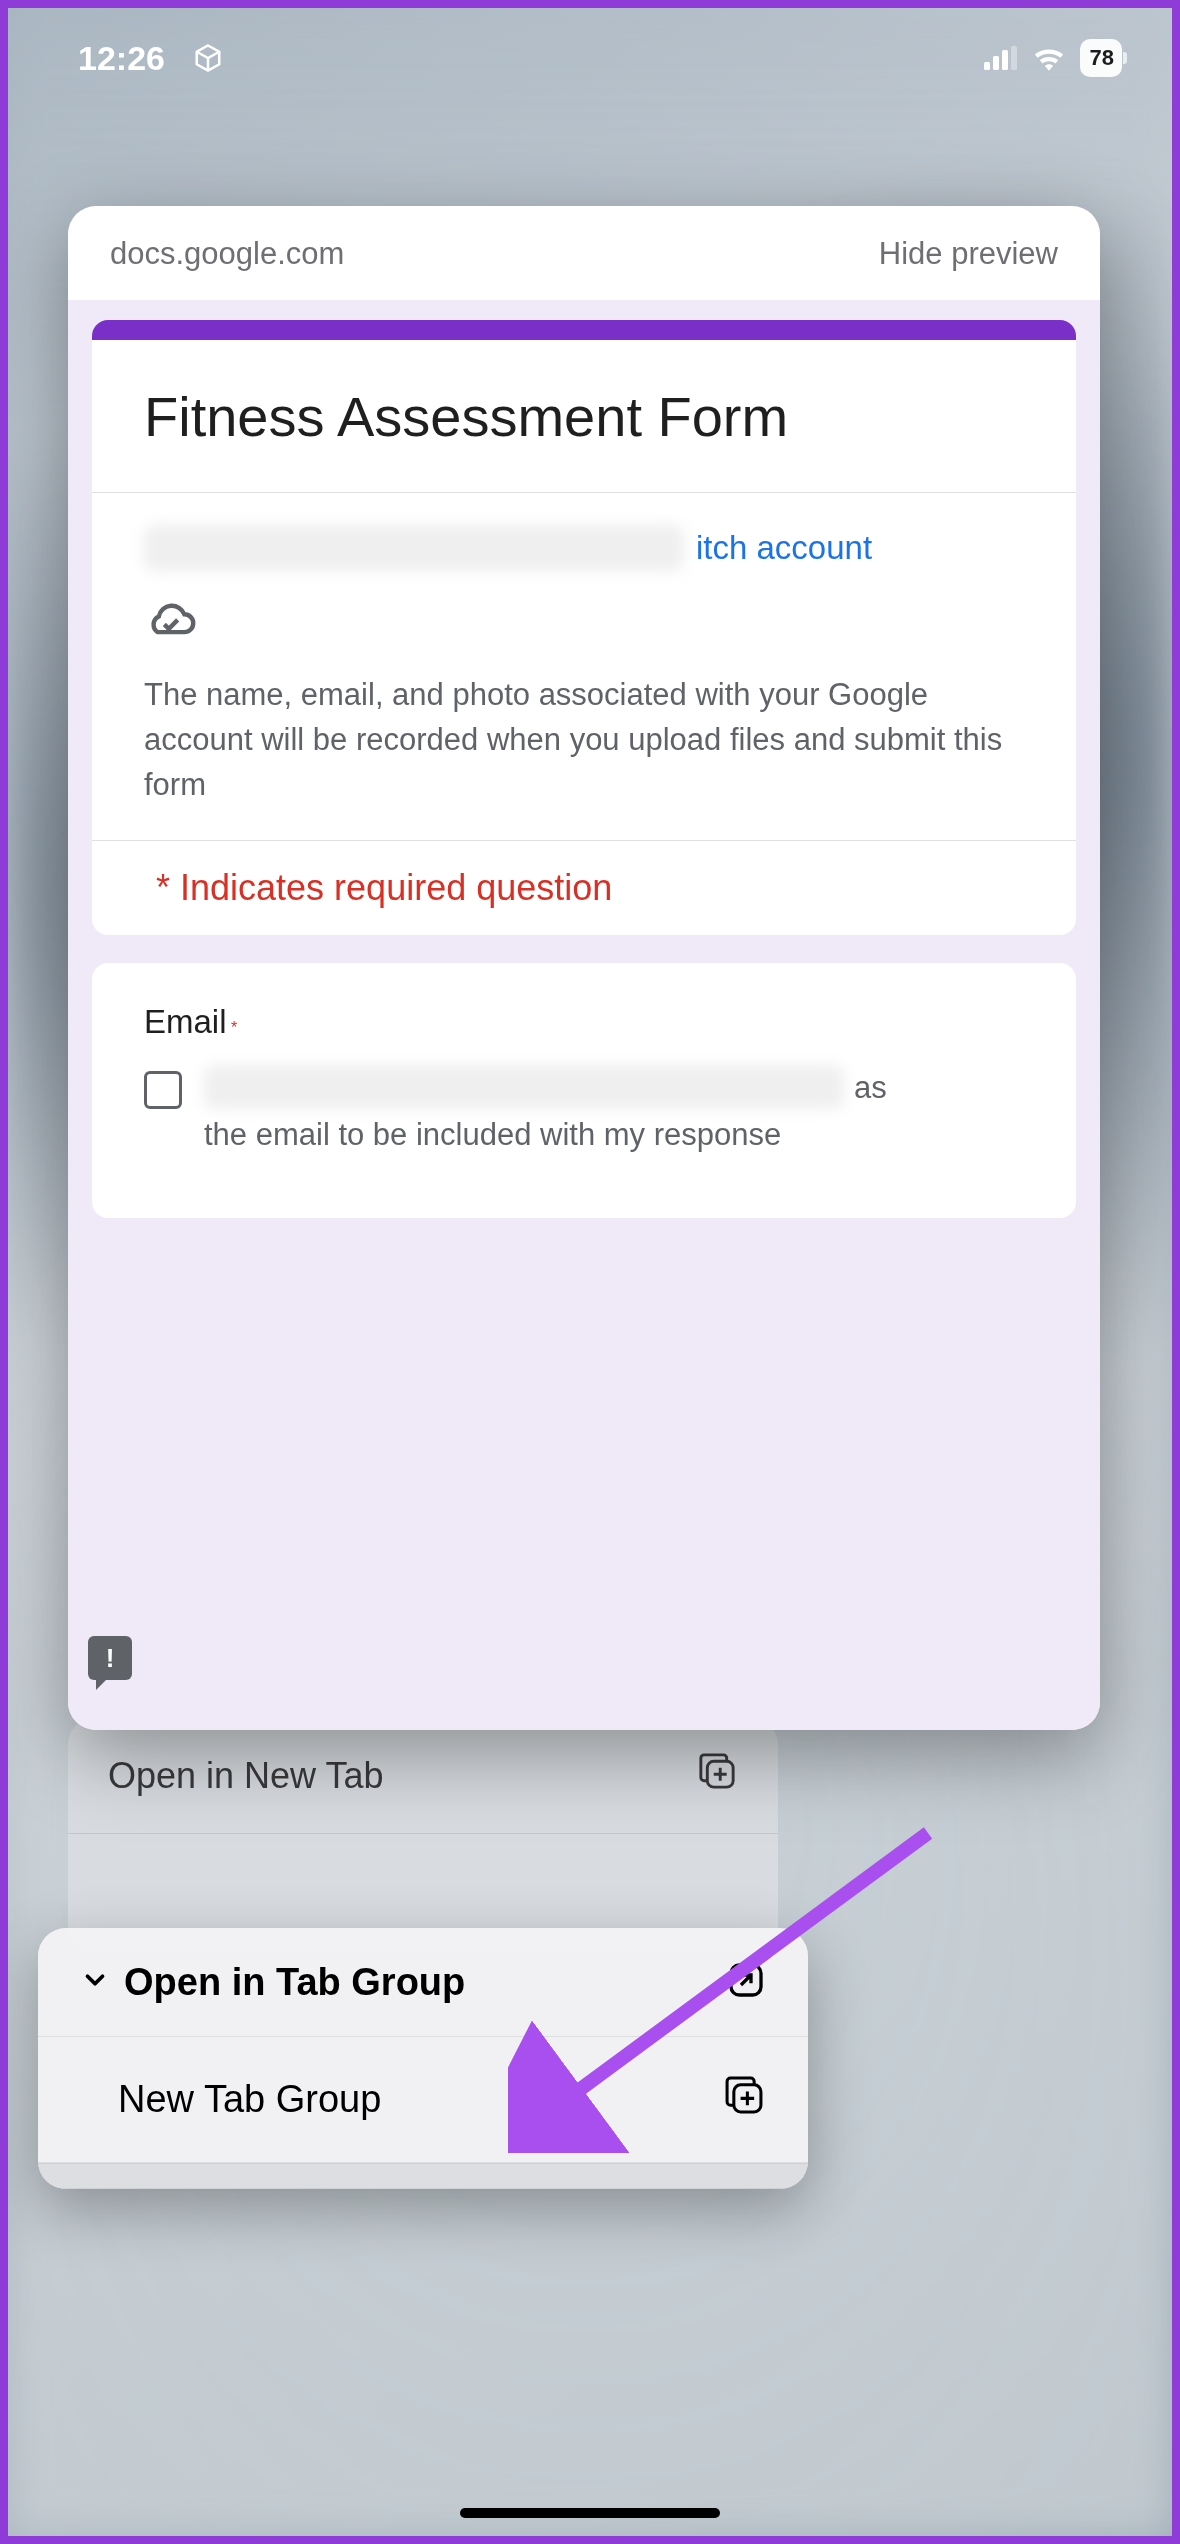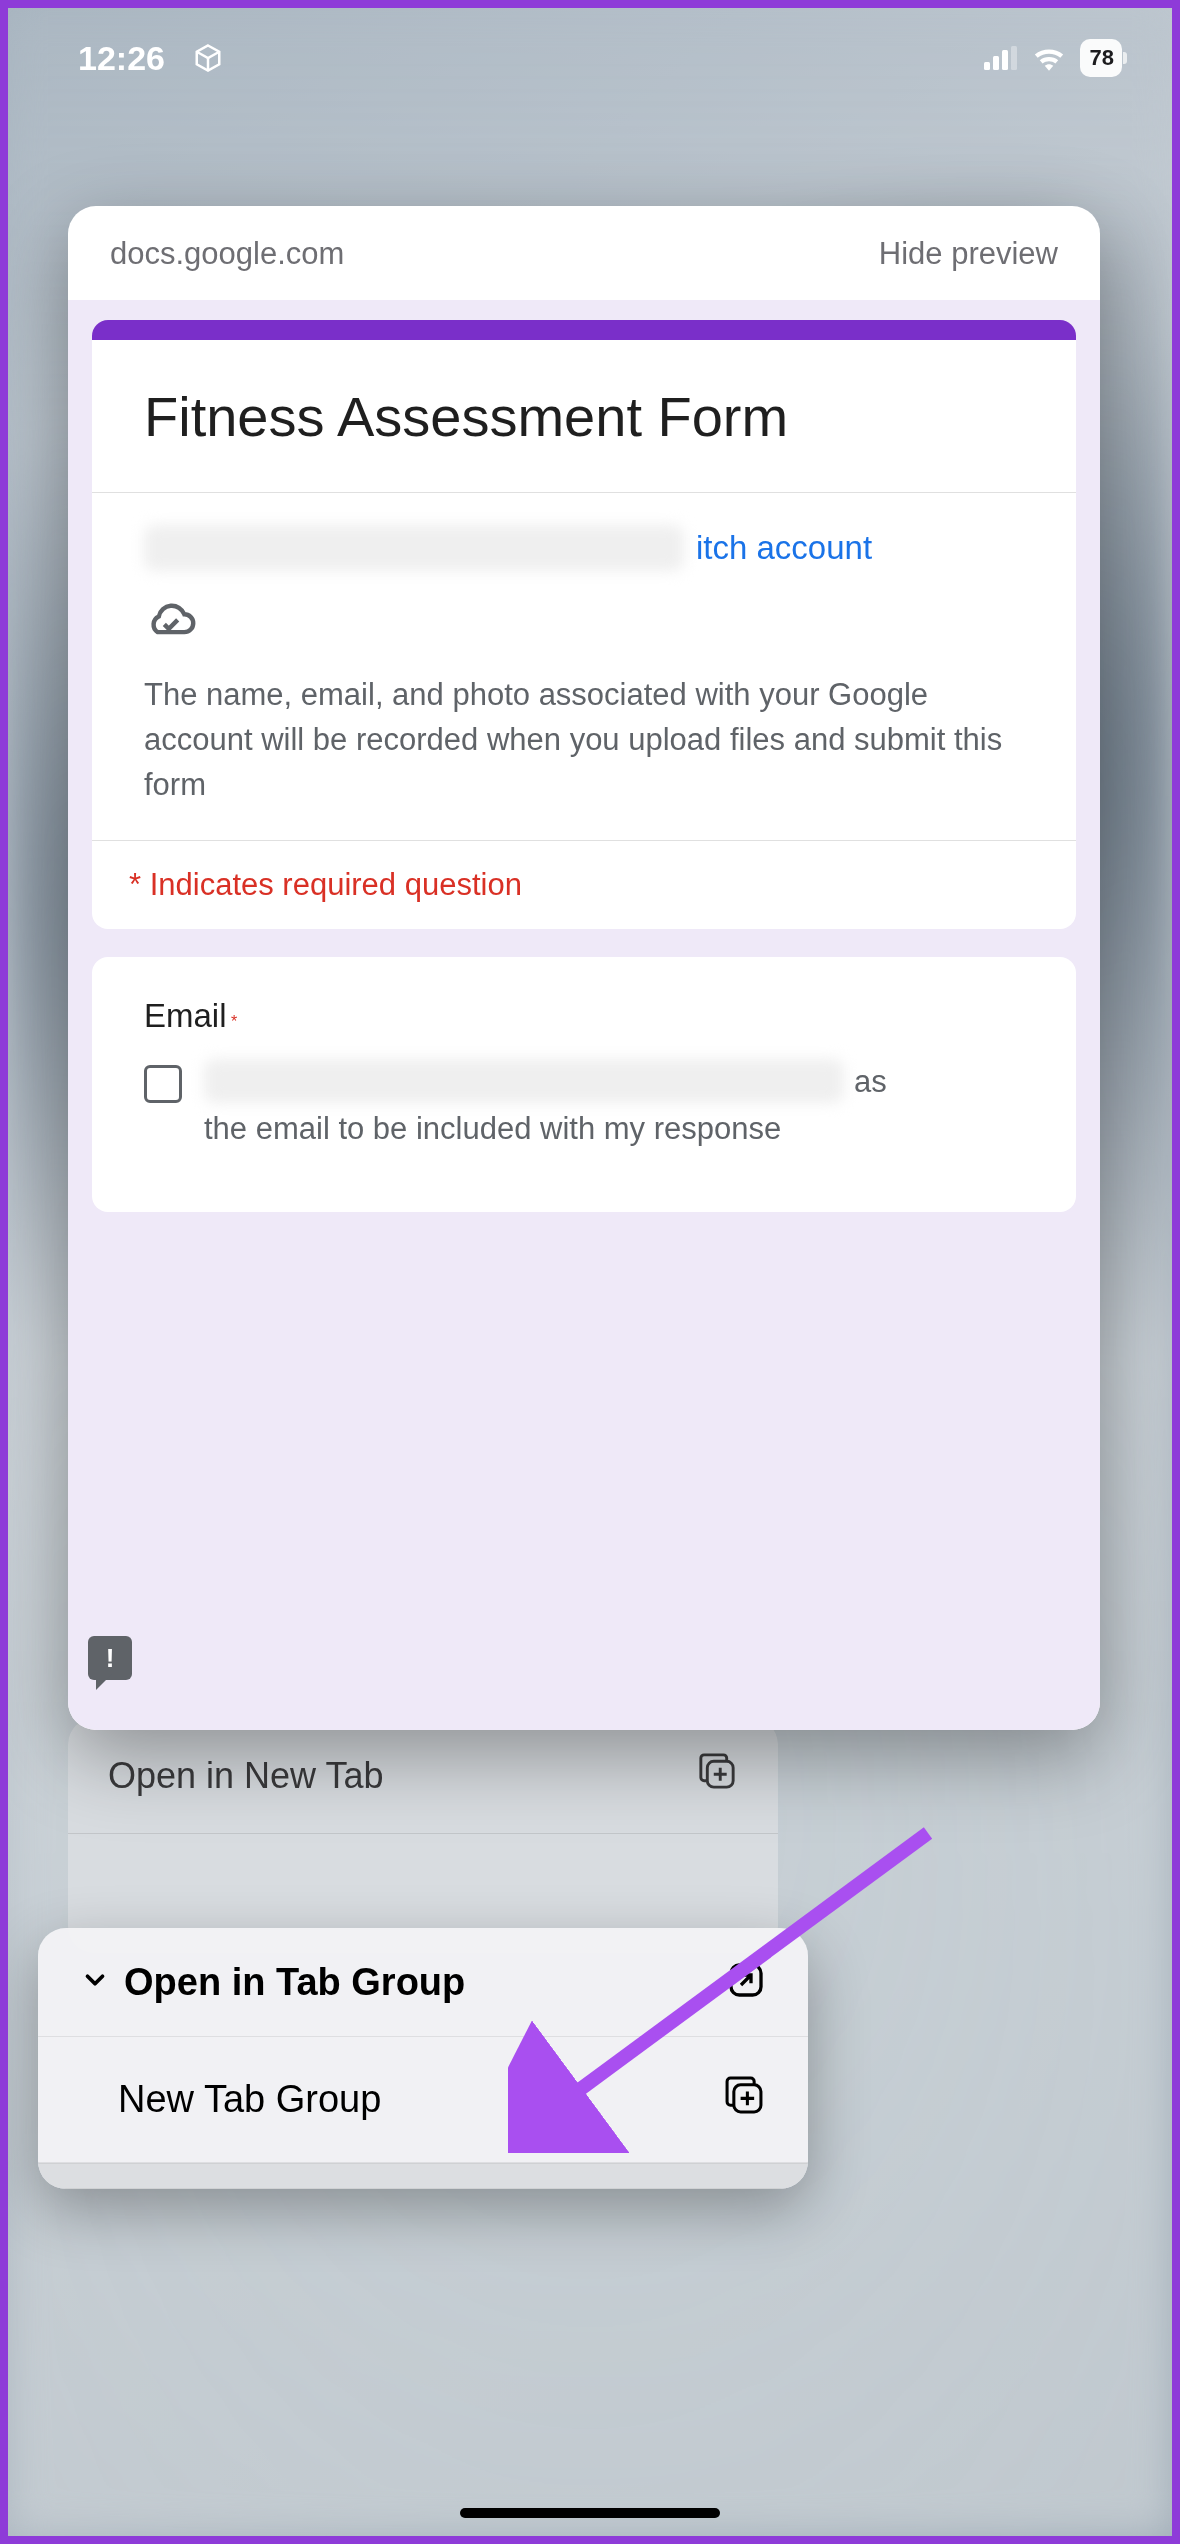--- a/index.html
+++ b/index.html
@@ -90,21 +90,21 @@
   .switch-row { display:flex; gap:12px; align-items:center; margin-bottom:30px; }
   .redacted {
     width: 540px; height: 46px;
     background: #efefef;
     border-radius: 10px;
     filter: blur(7px);
   }
   .switch-link { font-size: 33px; color:#1a73e8; }
   .cloud-icon { margin: 10px 0 28px 0; color:#5f6368; }
   .form-desc { font-size: 31px; color:#5f6368; line-height:1.45; }
-  .required-note { padding: 26px 37px; font-size:31px; color:#d93025; }
+  .required-note { padding: 26px 64px; font-size:36px; color:#d93025; }
 
   .email-card {
     background:#fff;
     border-radius: 16px;
     padding: 40px 52px 60px;
     position: relative;
   }
   .email-label { font-size:33px; color:#1f1f1f; }
   .email-star { color:#d93025; }
   .check-row { display:flex; gap:22px; align-items:flex-start; margin-top:24px; }

